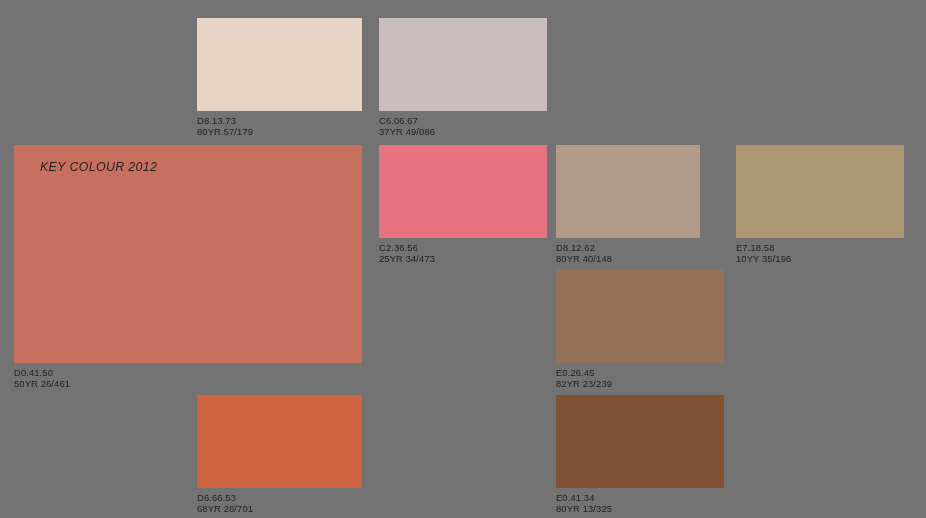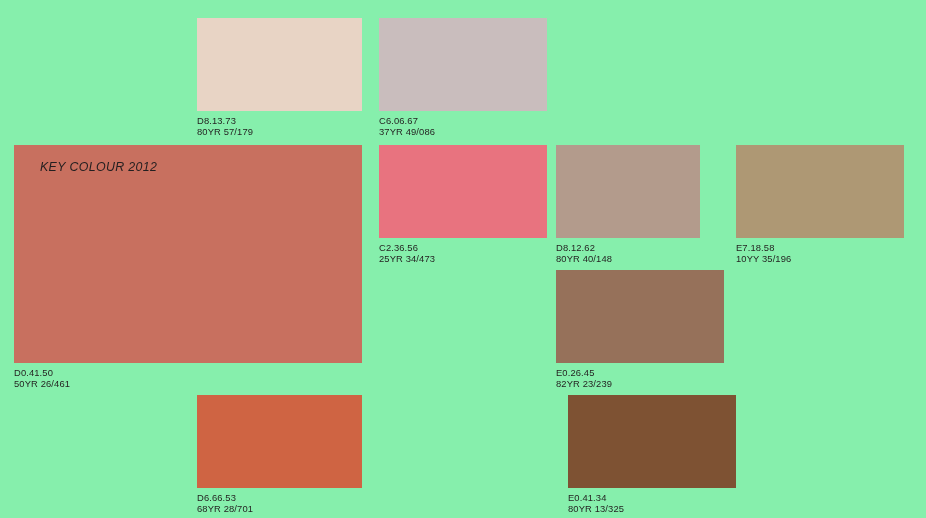--- a/index.html
+++ b/index.html
@@ -52,21 +52,21 @@
     font-size: 12.4px;
     letter-spacing: 0.35px;
     color: #231f20;
     white-space: nowrap;
     font-style: italic;
   }
 </style>
 </head>
 <body>
 
-<div id="palette-canvas" style="background: #86efac;">
+<div id="palette-canvas" style="background: #737373;">
     <div class="swatch-group" style="left: 197px; top: 18px; width: 165px; height: 123px;">
       <div class="swatch-chip" style="height: 93px; background: rgb(232, 212, 197);"></div>
       <div class="swatch-caption" style="top: 97px; color: rgb(34, 31, 31);">
         <span class="caption-code">D8.13.73</span>
         <span class="caption-notation">80YR 57/179</span>
       </div>
     </div>
     <div class="swatch-group" style="left: 379px; top: 18px; width: 168px; height: 123px;">
       <div class="swatch-chip" style="height: 93px; background: rgb(201, 189, 189);"></div>
       <div class="swatch-caption" style="top: 97px; color: rgb(34, 31, 31);">
@@ -111,20 +111,20 @@
         <span class="caption-notation">82YR 23/239</span>
       </div>
     </div>
     <div class="swatch-group" style="left: 197px; top: 395px; width: 165px; height: 123px;">
       <div class="swatch-chip" style="height: 93px; background: rgb(207, 100, 67);"></div>
       <div class="swatch-caption" style="top: 97px; color: rgb(34, 31, 31);">
         <span class="caption-code">D6.66.53</span>
         <span class="caption-notation">68YR 28/701</span>
       </div>
     </div>
-    <div class="swatch-group" style="left: 568px; top: 395px; width: 168px; height: 108px;">
+    <div class="swatch-group" style="left: 556px; top: 395px; width: 168px; height: 108px;">
       <div class="swatch-chip" style="height: 93px; background: rgb(126, 82, 51);"></div>
       <div class="swatch-caption" style="top: 97px; color: rgb(34, 31, 31);">
         <span class="caption-code">E0.41.34</span>
         <span class="caption-notation">80YR 13/325</span>
       </div>
     </div>
   </div>
 
 </body></html>

